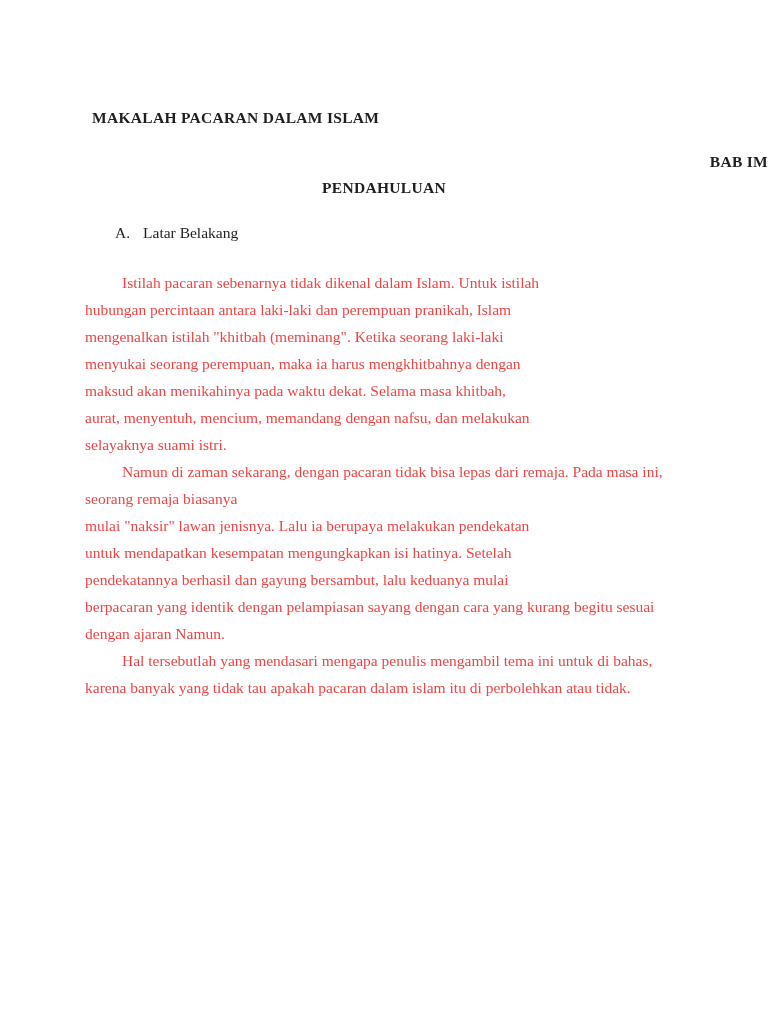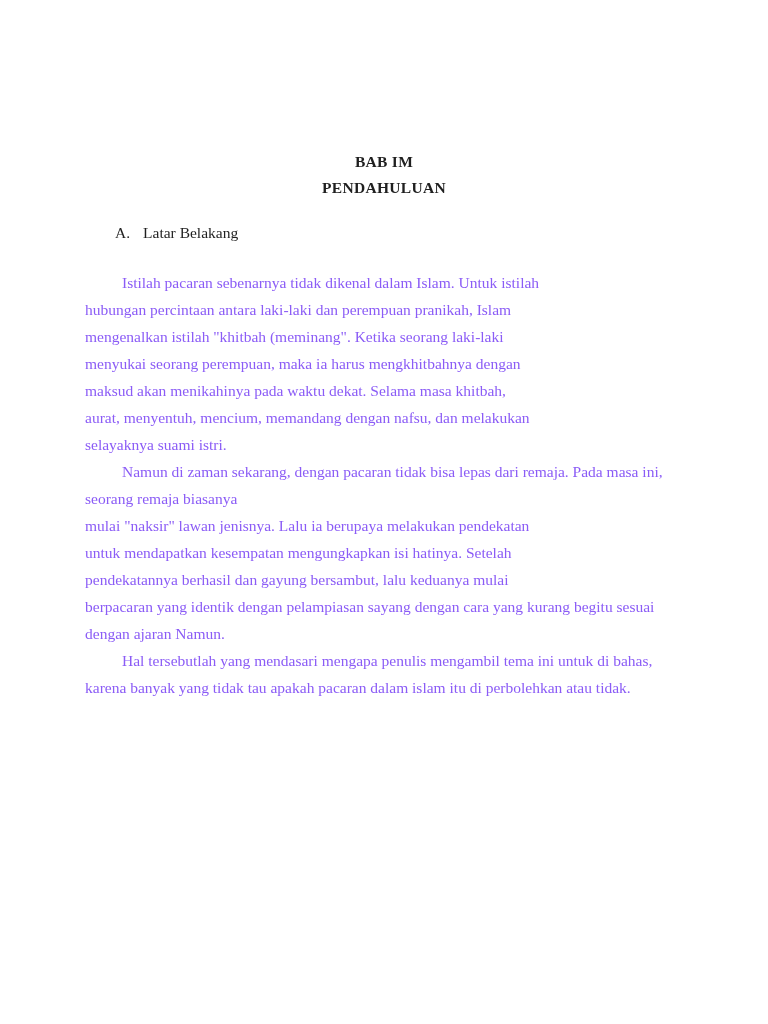--- a/index.html
+++ b/index.html
@@ -24,21 +24,21 @@
     font-size: 15.5px;
     font-weight: bold;
     letter-spacing: 0.3px;
     white-space: nowrap;
   }
   .chapter-heading {
     position: absolute;
     left: 0;
     right: 0;
     top: 153px;
-    text-align: center;
+    text-align: right;
     font-size: 15.5px;
     font-weight: bold;
     letter-spacing: 0.3px;
   }
   .chapter-subheading {
     position: absolute;
     left: 0;
     right: 0;
     top: 179px;
     text-align: center;
@@ -61,31 +61,32 @@
     position: absolute;
     left: 85px;
     top: 269px;
     width: 640px;
   }
   .body-line {
     height: 27px;
     line-height: 27px;
     font-size: 15.5px;
     white-space: nowrap;
-    color: #8b5cf6;
+    color: #ef4444;
   }
   .body-line.indent {
     padding-left: 37px;
   }
 </style>
 </head>
 <body>
 
 <div class="page">
 
+  <div class="doc-title">MAKALAH PACARAN DALAM ISLAM</div>
 
   <div class="chapter-heading">BAB IM</div>
 
   <div class="chapter-subheading">PENDAHULUAN</div>
 
   <div class="section-heading">
     <span class="section-label">A.</span><span>Latar Belakang</span>
   </div>
 
   <div class="body-text">

